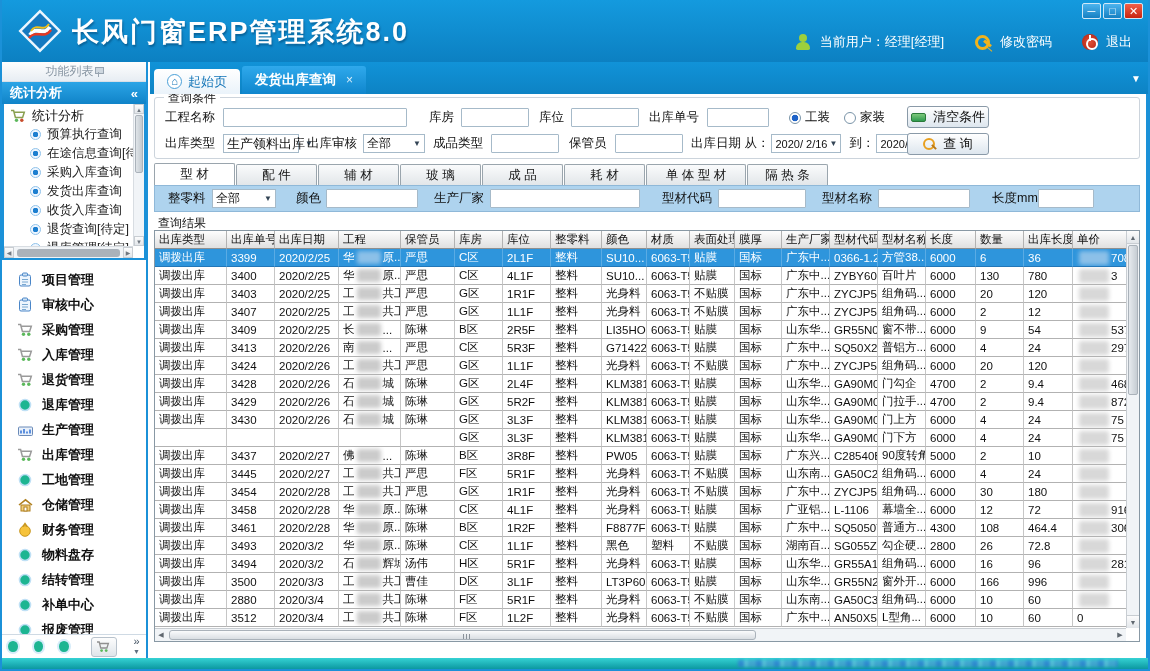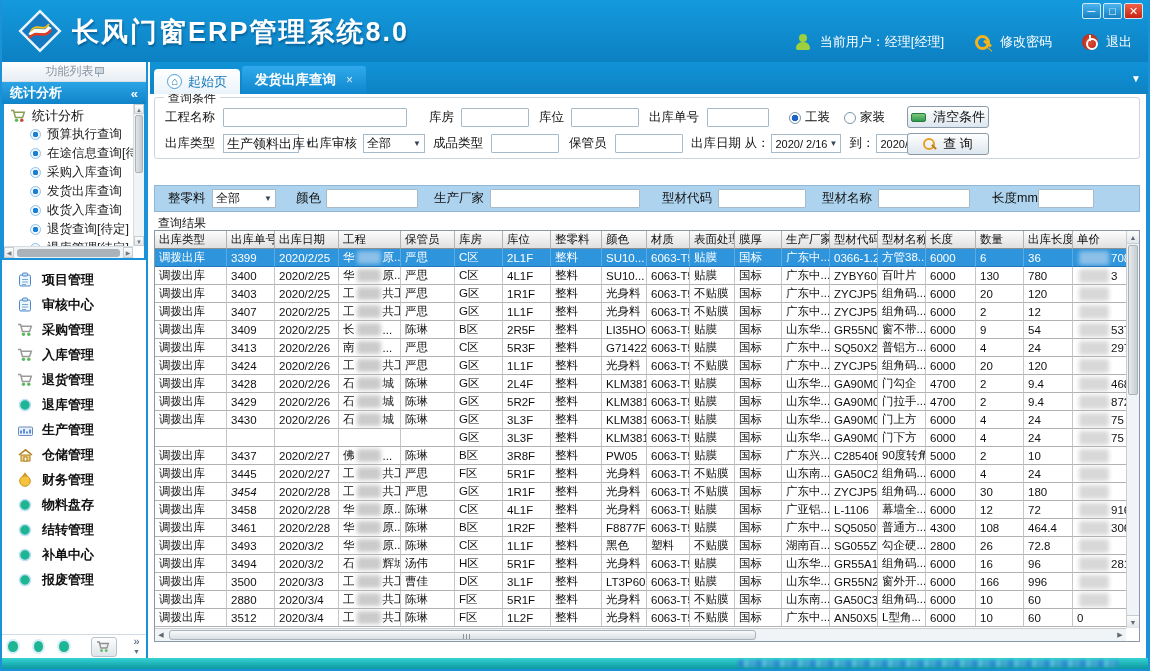--- a/index.html
+++ b/index.html
@@ -266,20 +266,38 @@
           <span class="mico">
             <svg width="15" height="14">
               <rect x="0.5" y="4" width="14" height="8.5" rx="1" fill="#e8f0fa" stroke="#6a8ab8"></rect>
               <path d="M3 10.5V7.5M6 10.5V6M9 10.5V8.5M12 10.5V6.5" stroke="#3a78d8" stroke-width="1.6"></path>
             </svg>
           </span>
           <span>生产管理</span>
         </div>
         <div class="module">
           <span class="mico">
+            <svg width="16" height="15">
+              <path d="M1 2.5h2.6l1.8 7h7.2l1.7-5.2H4.2" fill="none" stroke="#9a9a9a" stroke-width="1.5"></path>
+              <circle cx="6.5" cy="12.3" r="1.7" fill="#5cb85c"></circle>
+              <circle cx="11.8" cy="12.3" r="1.7" fill="#5cb85c"></circle>
+            </svg>
+          </span>
+          <span>出库管理</span>
+        </div>
+        <div class="module">
+          <span class="mico">
+            <svg width="14" height="14">
+              <circle cx="7" cy="7" r="5.5" fill="#1db592" stroke="#bfe0f5" stroke-width="1.6"></circle>
+            </svg>
+          </span>
+          <span>工地管理</span>
+        </div>
+        <div class="module">
+          <span class="mico">
             <svg width="15" height="14">
               <path d="M1 7 7.5 1.8 14 7" fill="none" stroke="#b08020" stroke-width="1.6"></path>
               <rect x="3" y="7" width="9" height="6" fill="#f2cf7a" stroke="#b08020"></rect>
               <rect x="6" y="9" width="3" height="4" fill="#fff" stroke="#b08020"></rect>
             </svg>
           </span>
           <span>仓储管理</span>
         </div>
         <div class="module">
           <span class="mico">
@@ -402,20 +420,30 @@
         <div class="btn btn-clear">
           <span class="clrico"></span>
           <span>清空条件</span>
         </div>
         <div class="btn btn-search">
           <span class="mag"></span>
           <span>查  询</span>
         </div>
       </div>
 
+      <div class="mtabs" id="mtabs">
+          <div class="mtab active">型  材</div>
+          <div class="mtab">配  件</div>
+          <div class="mtab">辅  材</div>
+          <div class="mtab">玻  璃</div>
+          <div class="mtab">成  品</div>
+          <div class="mtab">耗  材</div>
+          <div class="mtab">单 体 型 材</div>
+          <div class="mtab">隔 热 条</div>
+        </div>
 
       <div class="filterrow">
         <span style="width:44px">整零料</span>
         <span class="combo" style="width:64px">
             <span>全部</span>
             <span class="ca">▼</span>
           </span>
         <span style="margin-left:20px;width:30px">颜色</span>
         <span class="inp" style="width:92px"></span>
         <span style="margin-left:16px;width:56px">生产厂家</span>
@@ -802,21 +830,21 @@
               <div class="td" style="width: 48px;">组角码...</div>
               <div class="td" style="width: 50px;">6000</div>
               <div class="td" style="width: 48px;">4</div>
               <div class="td" style="width: 49px;">24</div>
               <div class="td" style="width: 56px;">
                 <span class="blur wide"></span>
               </div>
             </div>
             <div class="tr">
               <div class="td" style="width: 72px;">调拨出库</div>
-              <div class="td" style="width: 48px; font-style: italic;">3454</div>
+              <div class="td" style="width: 48px;">3454</div>
               <div class="td" style="width: 64px;">2020/2/28</div>
               <div class="td" style="width: 62px;">
                 <span>工</span>
                 <span class="blur"></span>
                 <span>共工程</span>
               </div>
               <div class="td" style="width: 54px;">严思</div>
               <div class="td" style="width: 48px;">G区</div>
               <div class="td" style="width: 48px;">1R1F</div>
               <div class="td" style="width: 51px;">整料</div>

